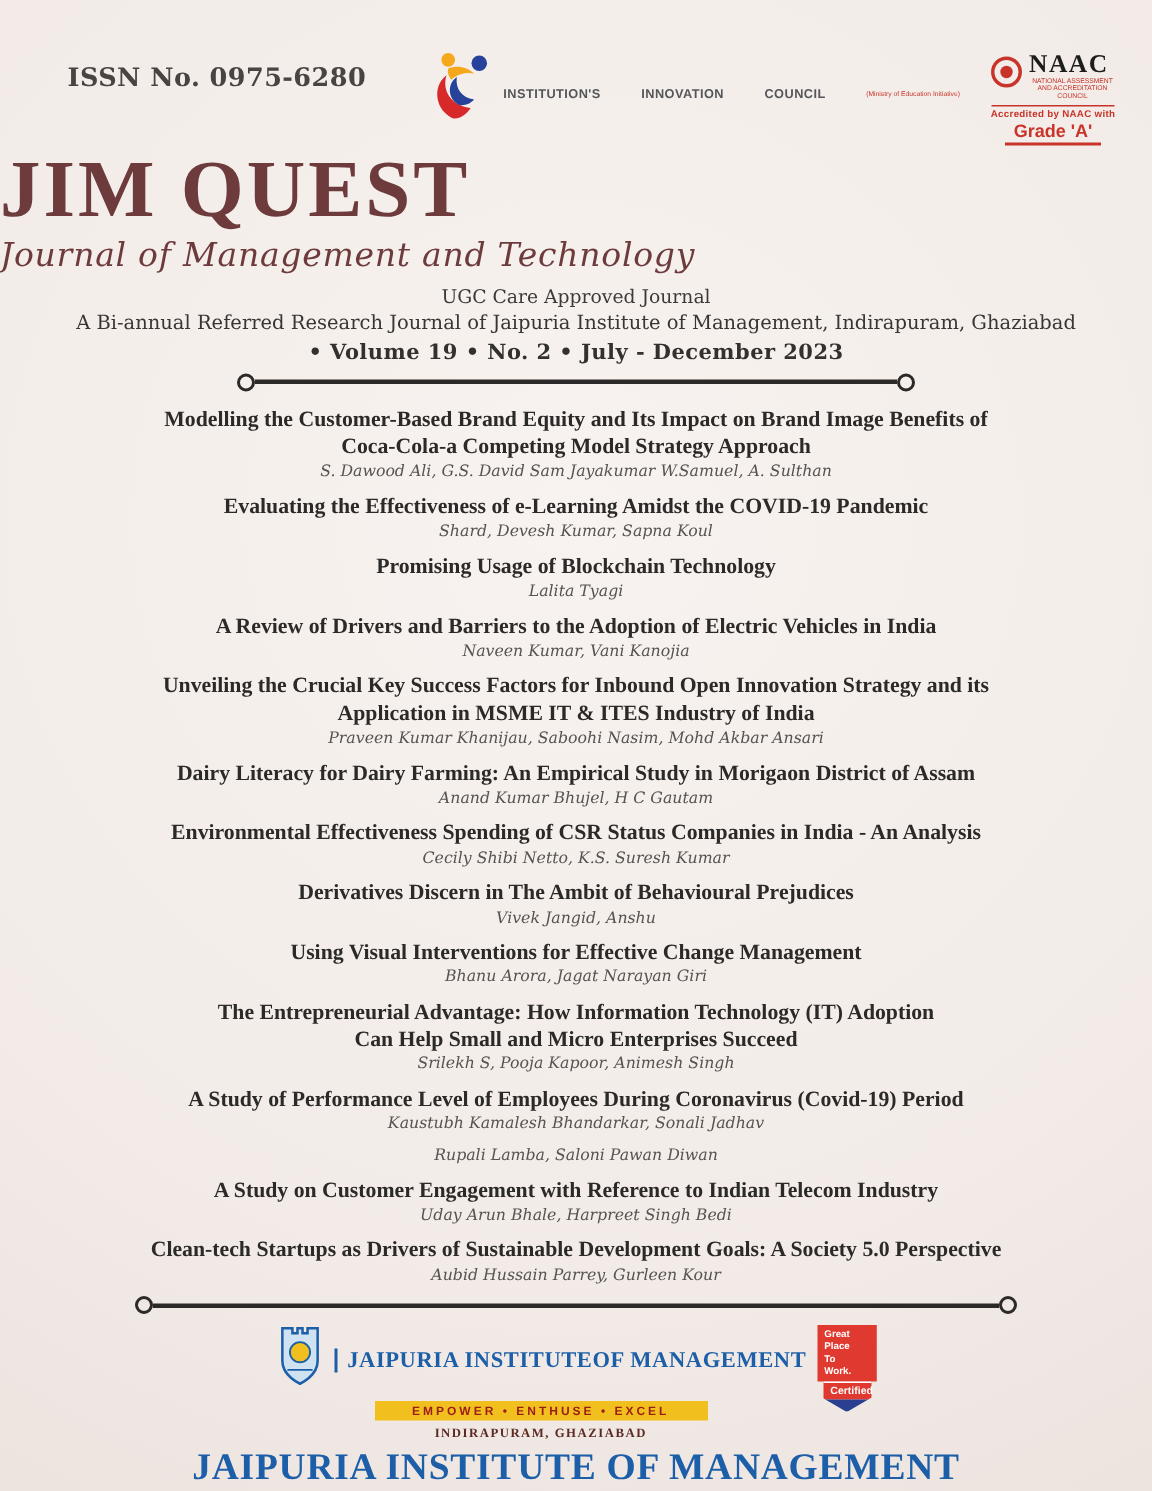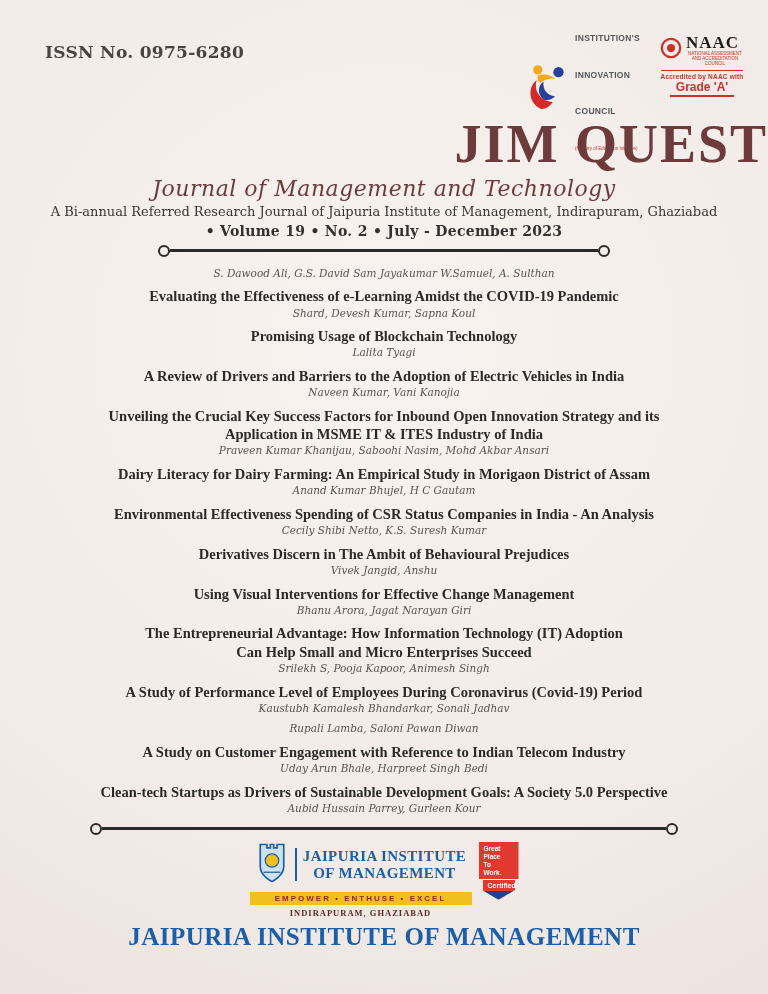--- a/index.html
+++ b/index.html
@@ -6,52 +6,52 @@
   .page{
     width:768px;height:994px;position:relative;overflow:hidden;
     background:radial-gradient(120% 90% at 50% 35%, #f8f3f0 0%, #f2ebe7 55%, #eadfdb 100%);
     font-family:"Liberation Serif", serif;color:#2e2d2b;
   }
   
   .top-row{display:flex;justify-content:space-between;align-items:flex-start;padding:34px 14px 0 45px;height:64px;}
   .issn{font-family:"DejaVu Serif", serif;font-weight:600;font-size:17px;color:#474442;letter-spacing:.3px;padding-top:8px;}
   .logo-cluster{display:flex;align-items:flex-start;gap:10px;}
   .iic{display:flex;align-items:center;gap:5px;}
-  .iic-text{display:flex;flex-direction:column;line-height:1.12;gap:27px;}
+  .iic-text{display:flex;line-height:1.12;gap:27px;}
   .iic-text .l{font-family:"Liberation Sans", sans-serif;font-weight:bold;font-size:8.5px;color:#55565a;letter-spacing:.3px;}
   .iic-text .s{font-family:"Liberation Sans", sans-serif;font-size:4.5px;color:#c8342a;margin-top:2px;}
   .naac{display:flex;flex-direction:column;align-items:center;width:104px;}
   .naac-top{display:flex;align-items:center;gap:4px;}
   .naac-name{font-family:"Liberation Serif", serif;font-size:17px;font-weight:bold;color:#1d1d1b;letter-spacing:1px;line-height:1;}
   .naac-org{font-family:"Liberation Sans", sans-serif;font-size:4.5px;color:#c8342a;text-align:center;line-height:1.1;width:58px;}
   .naac-col{display:flex;flex-direction:column;gap:1px;}
   .naac-acc{border-top:1.5px solid #c8342a;margin-top:3px;padding-top:2px;font-family:"Liberation Sans", sans-serif;font-weight:bold;font-size:6.5px;color:#c8342a;letter-spacing:.2px;}
   .naac-grade{font-family:"Liberation Sans", sans-serif;font-weight:bold;font-size:12px;color:#c8342a;border-bottom:2px solid #c8342a;padding:0 6px 1px;}
   
-  .title{font-family:"Liberation Serif", serif;font-weight:bold;font-size:54px;line-height:1.05;color:#6e3b3d;text-align:right;letter-spacing:2px;margin-top:18px;}
-  .subtitle{font-family:"DejaVu Serif", serif;font-style:italic;font-size:22px;color:#6e3b3d;text-align:center;margin-top:3px;letter-spacing:.5px;}
+  .title{font-family:"Liberation Serif", serif;font-weight:bold;font-size:54px;line-height:1.05;color:#6e3b3d;text-align:left;letter-spacing:2px;margin-top:0;}
+  .subtitle{font-family:"DejaVu Serif", serif;font-style:italic;font-size:22px;color:#6e3b3d;margin-top:3px;letter-spacing:.5px;}
   .ugc{font-family:"DejaVu Serif", serif;font-size:12.5px;color:#3c3a38;text-align:center;margin-top:7px;font-weight:500;}
   .desc{font-family:"DejaVu Serif", serif;font-size:13px;color:#383634;text-align:center;margin-top:3px;}
   .volume{font-family:"DejaVu Serif", serif;font-weight:bold;font-size:14px;color:#33312f;text-align:center;margin-top:4px;letter-spacing:.3px;}
   
   .divider{display:flex;align-items:center;margin:6px auto 10px;}
   .divider.top{width:452px;}
   .divider.bottom{width:588px;margin:2px auto 7px;}
   .ring{width:8px;height:8px;border:2.5px solid #2b2a28;border-radius:50%;flex:0 0 auto;}
   .dline{flex:1;height:3px;background:#2b2a28;}
   
   .articles{width:680px;margin:0 auto;text-align:center;}
   .article{margin-bottom:8px;}
   .article-title{font-family:"Liberation Serif", serif;font-weight:bold;font-size:14.5px;line-height:1.26;color:#2b2a28;white-space:pre-line;}
   .article-authors{font-family:"DejaVu Serif", serif;font-style:italic;font-size:10.5px;line-height:1.2;color:#565350;margin-top:1px;}
   
   .footer-logo{display:flex;justify-content:center;align-items:flex-start;gap:7px;margin-top:2px;}
   .jim-block{display:flex;flex-direction:column;align-items:center;}
   .jim-top{display:flex;align-items:center;gap:6px;}
-  .jim-name{border-left:2px solid #1c5fa8;padding-left:6px;display:flex;flex-direction:column;line-height:1.1;}
+  .jim-name{border-left:2px solid #1c5fa8;padding-left:6px;display:flex;flex-direction:row;line-height:1.1;}
   .jim-name .n{font-family:"Liberation Serif", serif;font-weight:bold;font-size:15px;color:#1c5fa8;letter-spacing:.4px;text-align:center;}
   .jim-band{background:#f2c01e;color:#9b1d15;font-family:"Liberation Sans", sans-serif;font-weight:bold;font-size:8px;letter-spacing:2px;padding:2px 22px;margin-top:4px;width:178px;text-align:center;}
   .jim-loc{font-family:"Liberation Serif", serif;font-weight:bold;font-size:8.5px;color:#5c2a22;letter-spacing:1px;margin-top:3px;}
   .gptw{width:40px;height:58px;clip-path:polygon(0 0,100% 0,100% 80%,50% 100%,0 80%);display:flex;flex-direction:column;flex:0 0 auto;}
   .gptw-red{background:#e03a30;color:#fff;font-family:"Liberation Sans", sans-serif;font-weight:bold;font-size:6.5px;line-height:1.25;padding:3px 0 2px 5px;white-space:pre-line;text-align:left;}
   .gptw-cert{background:#e03a30;color:#fff;font-family:"Liberation Sans", sans-serif;font-weight:bold;font-size:7px;padding:2px 0 2px 5px;border-top:1px solid #fff;margin:0 4px;text-align:left;}
   .gptw-blue{background:#2b3f90;flex:1;color:#fff;font-family:"Liberation Sans", sans-serif;font-size:3.5px;text-align:center;padding-top:2px;}
   .inst-name{font-family:"Liberation Serif", serif;font-weight:bold;font-size:25px;color:#1c5fa8;text-align:center;margin-top:5px;letter-spacing:.5px;}
 </style>
 </head>
@@ -93,31 +93,34 @@
           </div>
         </div>
         <span class="naac-acc">Accredited by NAAC with</span>
         <span class="naac-grade">Grade 'A'</span>
       </div>
     </div>
   </div>
 
   <div class="title">JIM QUEST</div>
   <div class="subtitle">Journal of Management and Technology</div>
+  <div class="ugc">UGC Care Approved Journal</div>
   <div class="desc">A Bi-annual Referred Research Journal of Jaipuria Institute of Management, Indirapuram, Ghaziabad</div>
   <div class="volume">• Volume 19 • No. 2 • July - December 2023</div>
 
   <div class="divider top">
     <span class="ring"></span>
     <span class="dline"></span>
     <span class="ring"></span>
   </div>
 
   <div class="articles">
     <div class="article">
+      <div class="article-title">Modelling the Customer-Based Brand Equity and Its Impact on Brand Image Benefits of
+Coca-Cola-a Competing Model Strategy Approach</div>
       <div class="article-authors">S. Dawood Ali, G.S. David Sam Jayakumar W.Samuel, A. Sulthan</div>
     </div>
     <div class="article">
       <div class="article-title">Evaluating the Effectiveness of e-Learning Amidst the COVID-19 Pandemic</div>
       <div class="article-authors">Shard, Devesh Kumar, Sapna Koul</div>
     </div>
     <div class="article">
       <div class="article-title">Promising Usage of Blockchain Technology</div>
       <div class="article-authors">Lalita Tyagi</div>
     </div>

